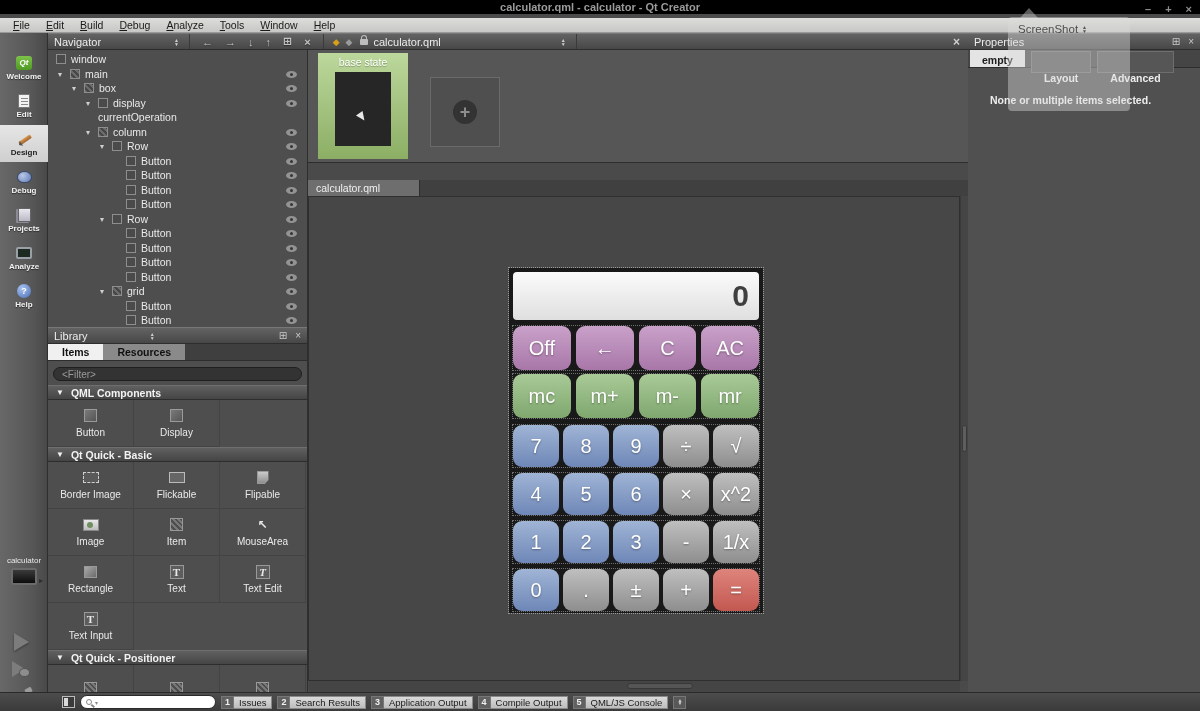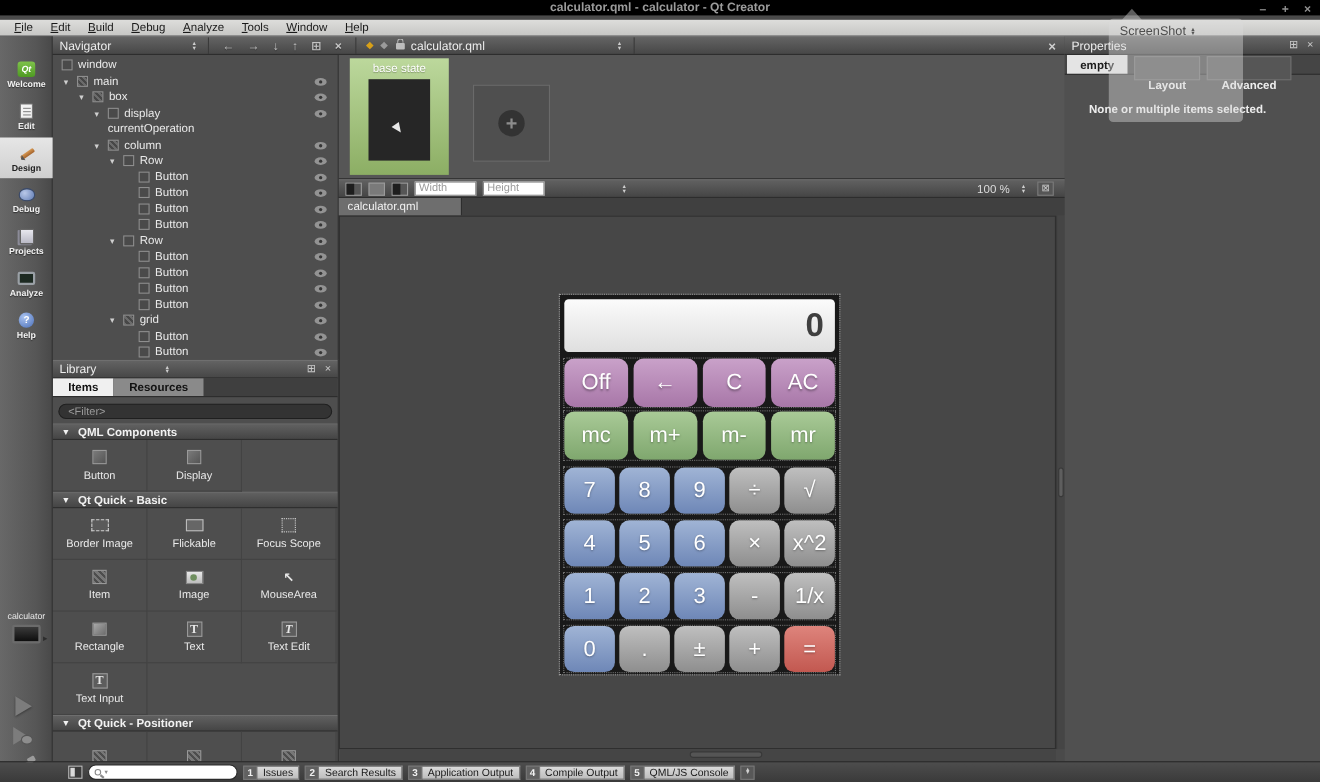--- a/index.html
+++ b/index.html
@@ -488,35 +488,35 @@
             <div class="llabel">Border Image</div>
           </div>
           <div class="lib-cell">
             <div class="licon">
               <div class="ic-flick"></div>
             </div>
             <div class="llabel">Flickable</div>
           </div>
           <div class="lib-cell">
             <div class="licon">
-              <div class="ic-dotted"></div>
-            </div>
-            <div class="llabel">Focus Scope</div>
+              <div class="ic-flip"></div>
+            </div>
+            <div class="llabel">Flipable</div>
+          </div>
+          <div class="lib-cell">
+            <div class="licon">
+              <div class="ic-image"></div>
+            </div>
+            <div class="llabel">Image</div>
           </div>
           <div class="lib-cell">
             <div class="licon">
               <div class="ic-hatch"></div>
             </div>
             <div class="llabel">Item</div>
-          </div>
-          <div class="lib-cell">
-            <div class="licon">
-              <div class="ic-image"></div>
-            </div>
-            <div class="llabel">Image</div>
           </div>
           <div class="lib-cell">
             <div class="licon">
               <div class="ic-cursor">↖</div>
             </div>
             <div class="llabel">MouseArea</div>
           </div>
           <div class="lib-cell">
             <div class="licon">
               <div class="ic-rect"></div>
@@ -571,41 +571,20 @@
       <div class="base-state-label">base state</div>
       <div class="base-state-thumb">
         <div class="thumb-cursor"></div>
       </div>
     </div>
     <div class="add-state-tile">
       <div class="add-state-circle">+</div>
     </div>
   </div>
 
-  <div class="form-toolbar">
-    <div class="ft-icon half"></div>
-    <div class="ft-icon sel"></div>
-    <div class="ft-icon half"></div>
-    <div class="ft-input">
-      <span>Width</span>
-    </div>
-    <div class="ft-input">
-      <span>Height</span>
-    </div>
-    <span class="spin" style="margin-left:64px">
-        <span>▲</span>
-        <span>▼</span>
-      </span>
-    <span class="zoom-level">100 %</span>
-    <span class="spin">
-        <span>▲</span>
-        <span>▼</span>
-      </span>
-    <div class="zoom-btn">⊠</div>
-  </div>
 
   <div class="file-tab-row">
     <div class="file-tab">
       <span>calculator.qml</span>
     </div>
   </div>
 
   <div class="canvas">
     <div class="calculator">
       <div class="calc-display">

